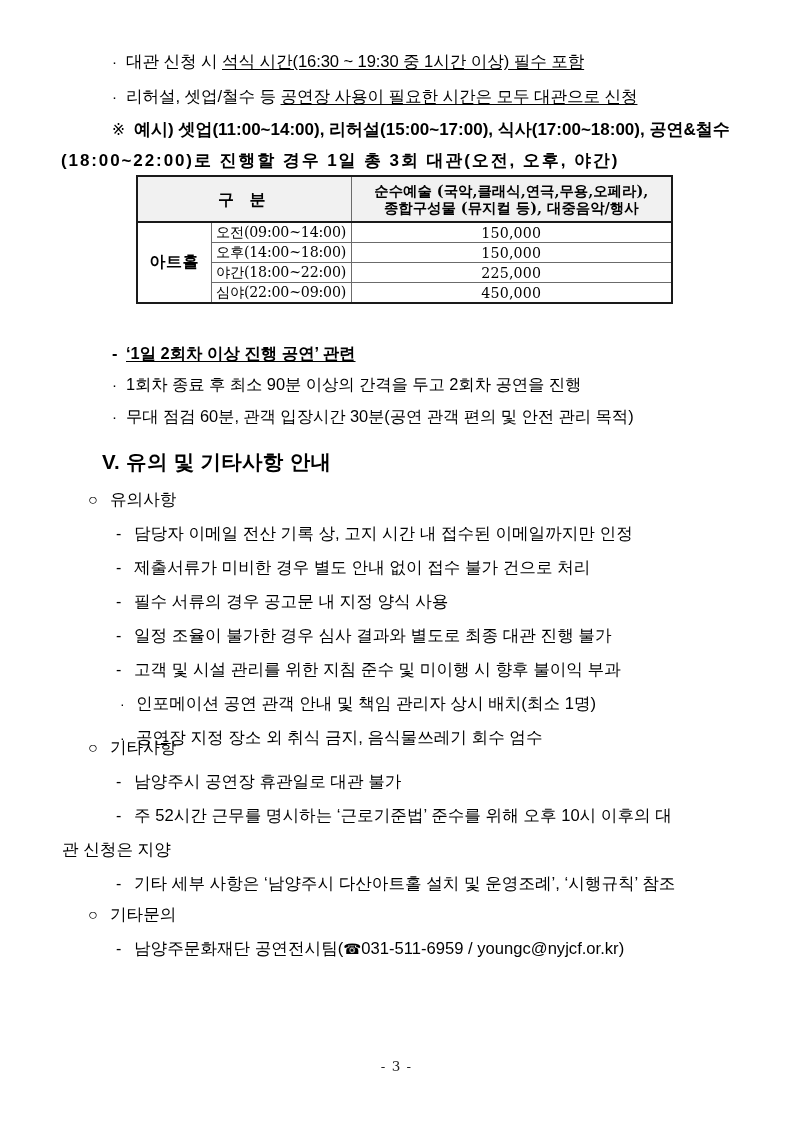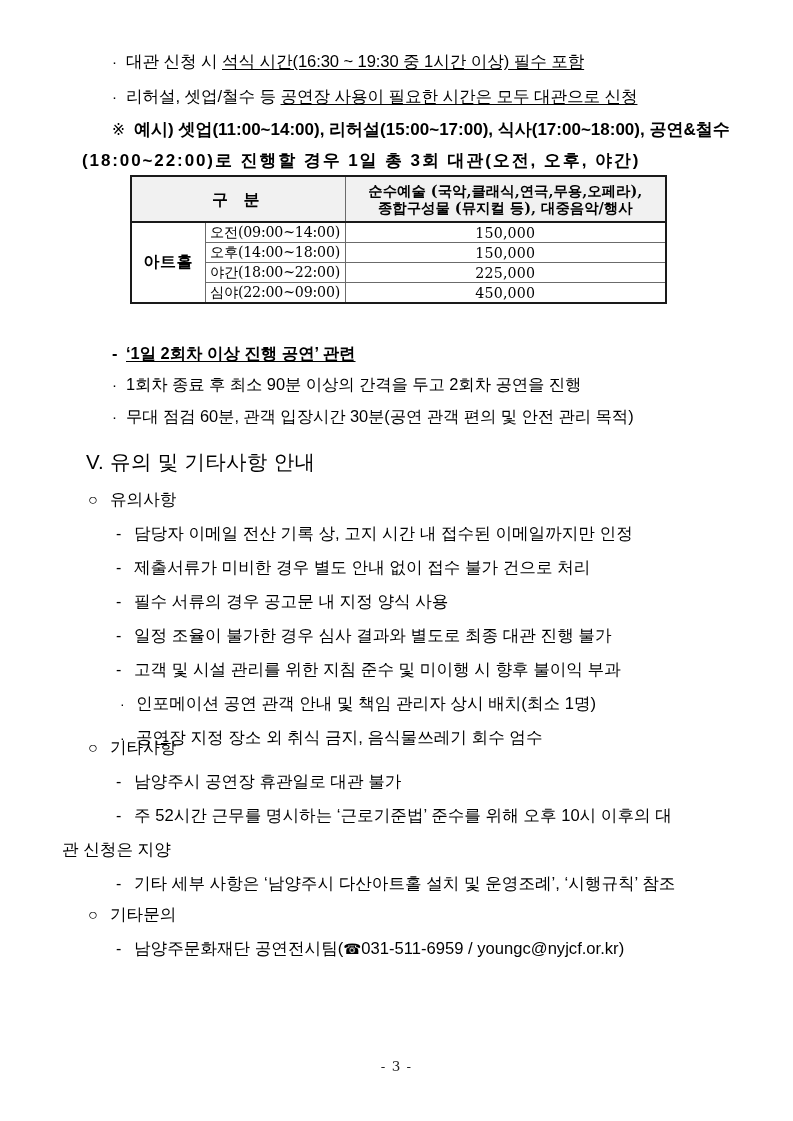--- a/index.html
+++ b/index.html
@@ -52,28 +52,28 @@
   .txt { display: inline-block; }
 
   
   .blk-top { position: absolute; left: 0; top: 44px; width: 793px; }
   .blk-top .row { padding-left: 112px; }
   .blk-top .marker { width: 14px; font-size: 15px; }
   .blk-top .line { line-height: 35px; font-size: 16.6px; }
 
   .note-row { padding-left: 115px; }
   .note-row .marker { width: 22px; font-size: 15.5px; }
-  .note-cont { padding-left: 82px; }
+  .note-cont { padding-left: 61px; }
   .note-line { font-size: 17px; line-height: 31px; white-space: nowrap; font-weight: bold; }
   .wide { letter-spacing: 1.9px; }
 
   
   .table-wrap {
     position: absolute;
-    left: 130px;
+    left: 136px;
     top: 175px;
     width: 537px;
   }
   table.fee {
     border-collapse: collapse;
     width: 537px;
     table-layout: fixed;
     font-family: "DejaVu Serif", "Liberation Serif", serif;
   }
   table.fee td, table.fee th {
@@ -124,24 +124,24 @@
   .blk-two .hd-row { padding-left: 112px; }
   .blk-two .hd-row .marker { width: 14px; }
   .blk-two .hd { font-size: 16.4px; line-height: 30px; font-weight: bold; }
   .blk-two .b-row { padding-left: 112px; }
   .blk-two .b-row .marker { width: 14px; font-size: 15px; }
   .blk-two .line { font-size: 16.4px; line-height: 32px; }
 
   
   .sec-head {
     position: absolute;
-    left: 86px;
+    left: 102px;
     top: 448px;
     font-size: 20.5px;
-    font-weight: normal;
+    font-weight: bold;
     letter-spacing: 0.3px;
     white-space: nowrap;
     text-align: right;
   }
 
   
   .grp { position: absolute; width: 793px; }
   .grp-title-row { padding-left: 88px; }
   .grp-title-row .marker { width: 22px; font-size: 16px; }
   .grp-title { font-size: 16.6px; line-height: 34px; }

